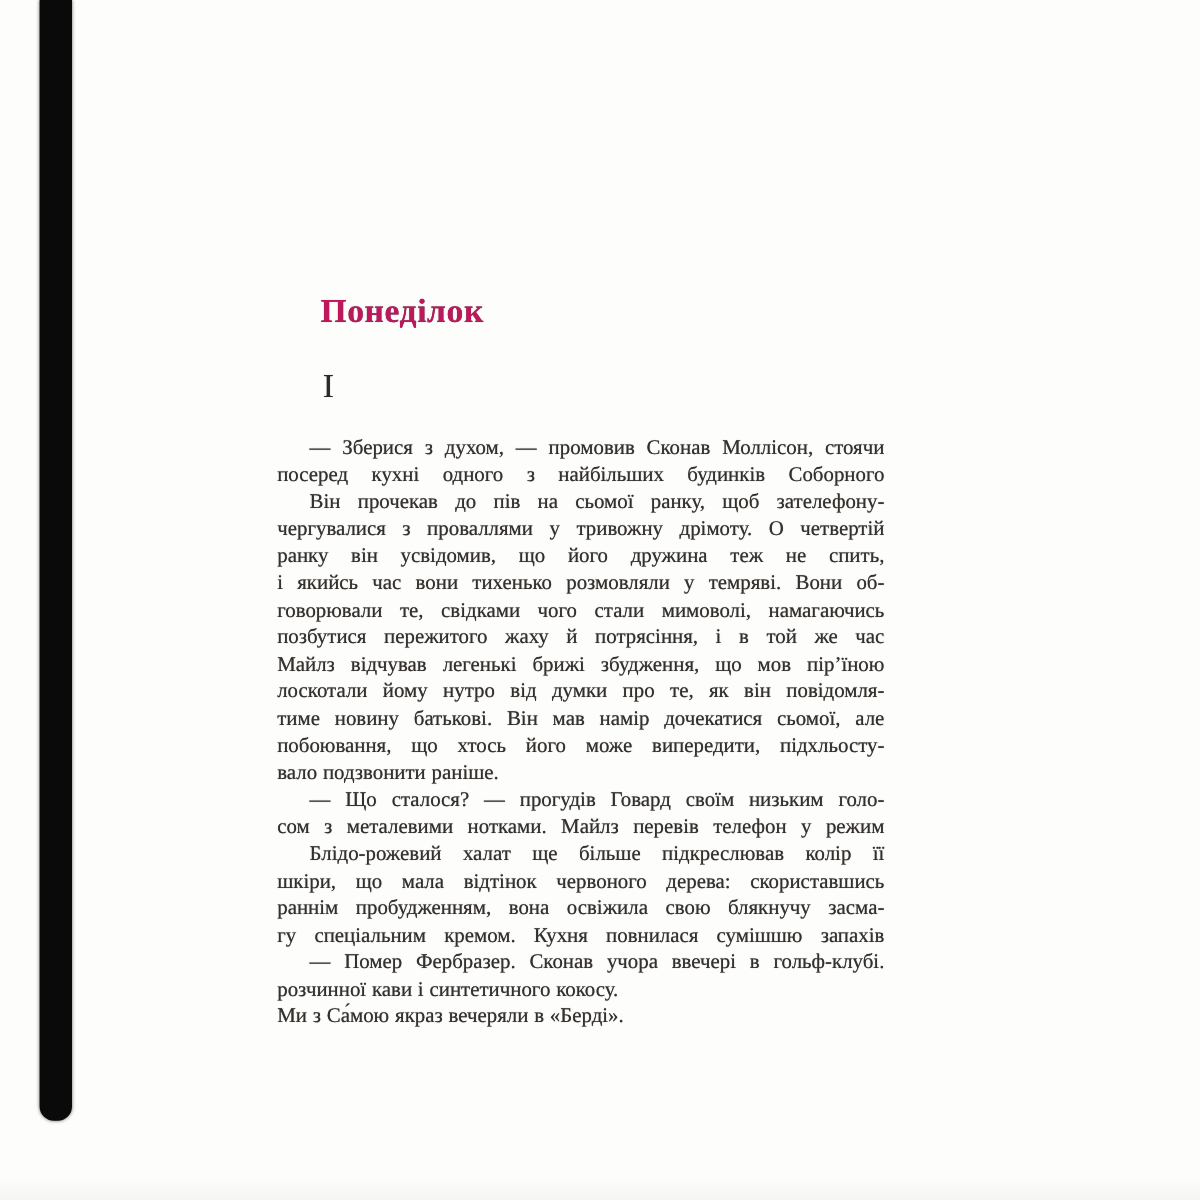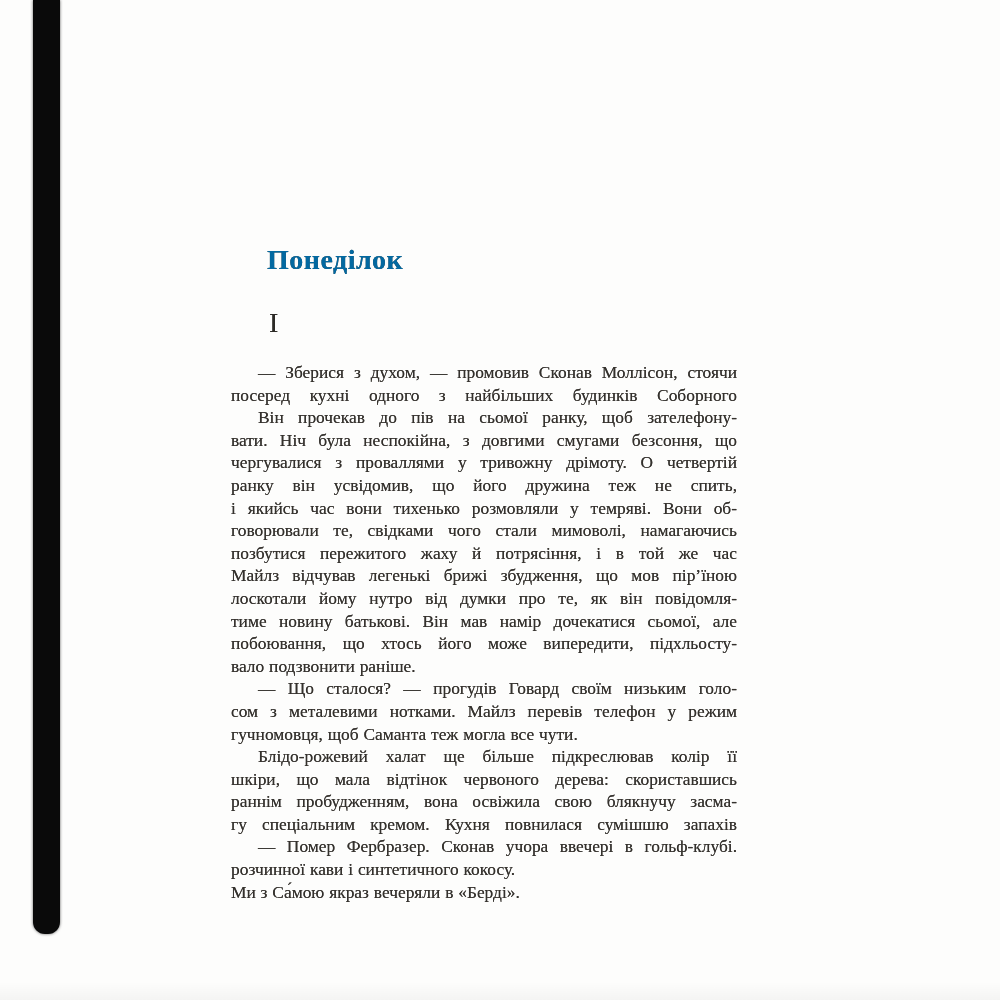--- a/index.html
+++ b/index.html
@@ -29,21 +29,21 @@
     box-shadow: 0 0 3px rgba(10,10,10,0.65);
   }
   .day-heading {
     position: absolute;
     left: 267px;
     top: 246px;
     margin: 0;
     font-size: 28px;
     line-height: 1;
     font-weight: bold;
-    color: #0369a1;
+    color: #be185d;
     letter-spacing: 0.5px;
     text-shadow: 0 0 0.6px rgba(38,36,32,0.85);
   }
   .chapter-numeral {
     position: absolute;
     left: 269px;
     top: 309px;
     font-size: 28px;
     line-height: 1;
     color: #2c2a26;
@@ -77,34 +77,32 @@
 <body>
 
 <div class="page">
   <div class="spine-bar"></div>
   <h1 class="day-heading">Понеділок</h1>
   <div class="chapter-numeral">I</div>
   <div class="body-text" id="body-text">
       <div class="line just first">— Зберися з духом, — промовив Сконав Моллісон, стоячи</div>
       <div class="line just">посеред кухні одного з найбільших будинків Соборного</div>
       <div class="line just first">Він прочекав до пів на сьомої ранку, щоб зателефону-</div>
-      <div class="line just">вати. Ніч була неспокійна, з довгими смугами безсоння, що</div>
       <div class="line just">чергувалися з проваллями у тривожну дрімоту. О четвертій</div>
       <div class="line just">ранку він усвідомив, що його дружина теж не спить,</div>
       <div class="line just">і якийсь час вони тихенько розмовляли у темряві. Вони об-</div>
       <div class="line just">говорювали те, свідками чого стали мимоволі, намагаючись</div>
       <div class="line just">позбутися пережитого жаху й потрясіння, і в той же час</div>
       <div class="line just">Майлз відчував легенькі брижі збудження, що мов пір’їною</div>
       <div class="line just">лоскотали йому нутро від думки про те, як він повідомля-</div>
       <div class="line just">тиме новину батькові. Він мав намір дочекатися сьомої, але</div>
       <div class="line just">побоювання, що хтось його може випередити, підхльосту-</div>
       <div class="line">вало подзвонити раніше.</div>
       <div class="line just first">— Що сталося? — прогудів Говард своїм низьким голо-</div>
       <div class="line just">сом з металевими нотками. Майлз перевів телефон у режим</div>
-      <div class="line">гучномовця, щоб Саманта теж могла все чути.</div>
       <div class="line just first">Блідо-рожевий халат ще більше підкреслював колір її</div>
       <div class="line just">шкіри, що мала відтінок червоного дерева: скориставшись</div>
       <div class="line just">раннім пробудженням, вона освіжила свою блякнучу засма-</div>
       <div class="line just">гу спеціальним кремом. Кухня повнилася сумішшю запахів</div>
       <div class="line just first">— Помер Фербразер. Сконав учора ввечері в гольф-клубі.</div>
       <div class="line">розчинної кави і синтетичного кокосу.</div>
       <div class="line">Ми з Са́мою якраз вечеряли в «Берді».</div>
     </div>
   <div class="page-number">11</div>
 </div>

